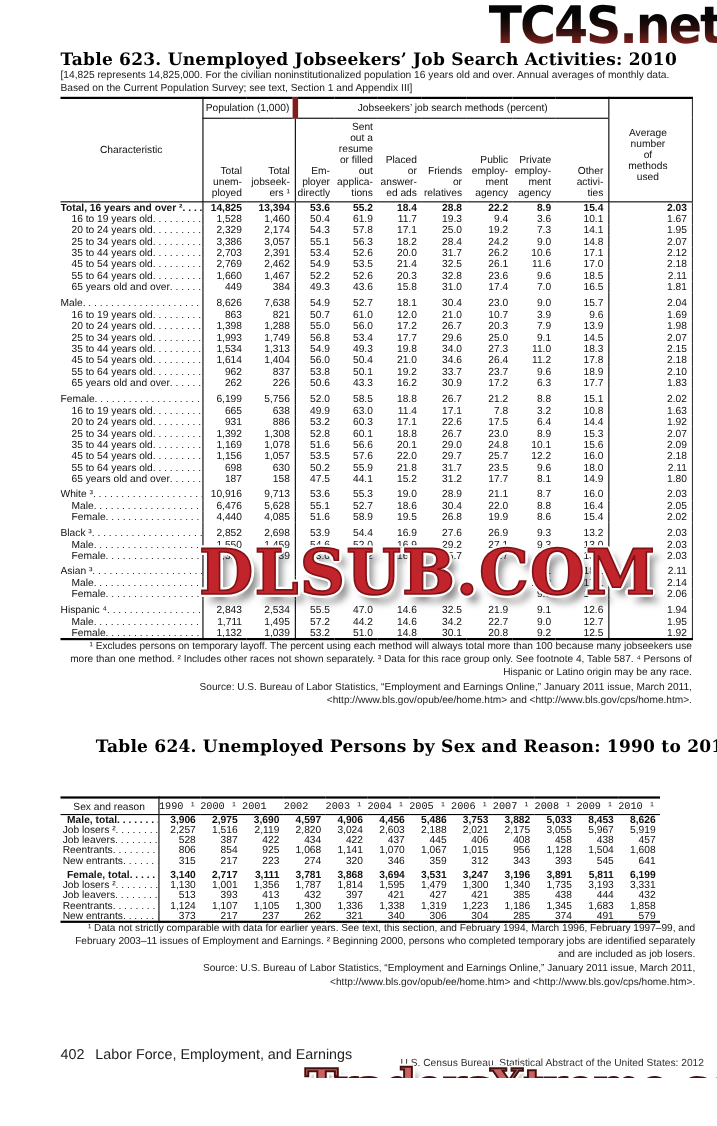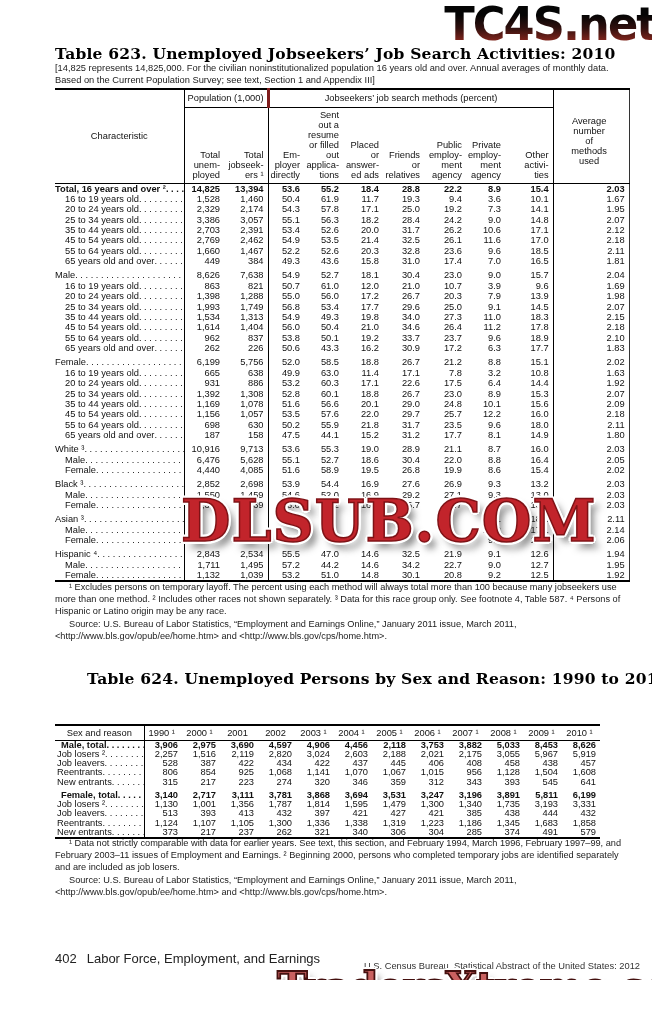--- a/index.html
+++ b/index.html
@@ -13,54 +13,54 @@
 
   
   table { border-collapse:collapse; table-layout:fixed; position:absolute; left:55px; background:#fff; }
   th, td { font-size:9.3px; color:#111; }
   #table623 { width:574px; top:88px; border-top:2px solid #000; border-bottom:2px solid #000; border-right:1px solid #333; }
   #table624 { width:545px; top:724px; border-top:2px solid #000; border-bottom:2px solid #000; }
 
   
   #table623 .r1 th { height:18px; font-weight:normal; text-align:center; vertical-align:middle; }
   #table623 .grp { border-bottom:1px solid #000; }
-  #table623 .grp + .grp { border-left:3px solid #7f1d1d; }
+  #table623 .grp + .grp { border-left:5px solid #7f1d1d; }
   #h-char { border-right:1px solid #000; border-bottom:1px solid #000; text-align:center; vertical-align:middle; font-weight:normal; }
   .avgh { border-left:1px solid #000; border-bottom:1px solid #000; vertical-align:bottom; text-align:right; white-space:pre-line; line-height:10px; padding:13px 4px 3px 0; font-weight:normal; }
   #table623 .r2 th { font-weight:normal; text-align:right; vertical-align:bottom; white-space:pre-line; line-height:10px; padding:2px 4px 3px 0; border-bottom:1px solid #000; }
   #table623 .r2 th:nth-child(3) { border-left:1px solid #000; }
 
   
   #table623 tbody td { height:10.4px; line-height:10.2px; padding:0; vertical-align:bottom; }
   #table623 tbody td:nth-child(2),
   #table623 tbody td:nth-child(4),
   #table623 tbody td:nth-child(11) { border-left:1px solid #000; }
 
   
   #table624 thead th { font-weight:normal; border-bottom:1px solid #000; height:15px; vertical-align:middle; }
   #table624 thead th.sexh { text-align:center; border-right:1px solid #000; }
-  #table624 thead th.yr { text-align:center; padding-right:3px; }
+  #table624 thead th.yr { text-align:left; padding-right:3px;font-family:Liberation Mono, monospace; }
   
   #table624 tbody td { height:9.3px; line-height:9.2px; padding:0; vertical-align:bottom; }
   #table624 tbody td:first-child { border-right:1px solid #000; }
 
   .num { text-align:right; padding-right:4px !important; }
   tr.b { font-weight:bold; }
   tr.gap td { padding-top:4px !important; }
   td.lab .rl { display:flex; overflow:hidden; }
   td.lab.ind .rl { padding-left:10px; }
   #table624 td.lab .rl { padding-left:2px; }
   #table624 td.lab.tot .rl { padding-left:6px; }
   .lbl { white-space:nowrap; }
   .dots { flex:1; overflow:hidden; white-space:nowrap; }
   .dots::before { content:" . . . . . . . . . . . . . . . . . . . . . . . . . . . . . . . . . . . . . . . . . ."; }
 
   
   .footnotes { position:absolute; left:55px; }
-  .footnotes p { font-size:9.2px; line-height:12.2px; text-indent:14px; color:#1a1a1a; }
+  .footnotes p { font-size:9.2px; line-height:12.2px; text-indent:14px; color:#1a1a1a;text-align:right; }
 
   
   .footer-line { position:absolute; left:55px; top:951px; font-size:13px; color:#222; }
   .footer-line .chap { margin-left:10px; }
   .attrib { position:absolute; left:55px; top:961px; width:585px; text-align:right; font-size:9.3px; color:#333; }
 
   
   .wm { position:absolute; white-space:nowrap; pointer-events:none; }
   .wm-top { top:-4px; right:-4px; font-family:"DejaVu Sans", sans-serif; font-weight:bold; font-size:47px; letter-spacing:-2px; transform:scaleX(0.95); transform-origin:right top;
     background:linear-gradient(180deg,#050505 35%, #30100e 58%, #7c241c 80%, #96402c 100%);
@@ -836,21 +836,21 @@
               <span class="lbl">Male, total</span>
               <span class="dots"></span>
             </div>
           </td>
           <td class="num">3,906</td>
           <td class="num">2,975</td>
           <td class="num">3,690</td>
           <td class="num">4,597</td>
           <td class="num">4,906</td>
           <td class="num">4,456</td>
-          <td class="num">2,118</td>
+          <td class="num">5,486</td>
           <td class="num">3,753</td>
           <td class="num">3,882</td>
           <td class="num">5,033</td>
           <td class="num">8,453</td>
           <td class="num">8,626</td>
         </tr>
         <tr>
           <td class="lab">
             <div class="rl">
               <span class="lbl">Job losers ²</span>

